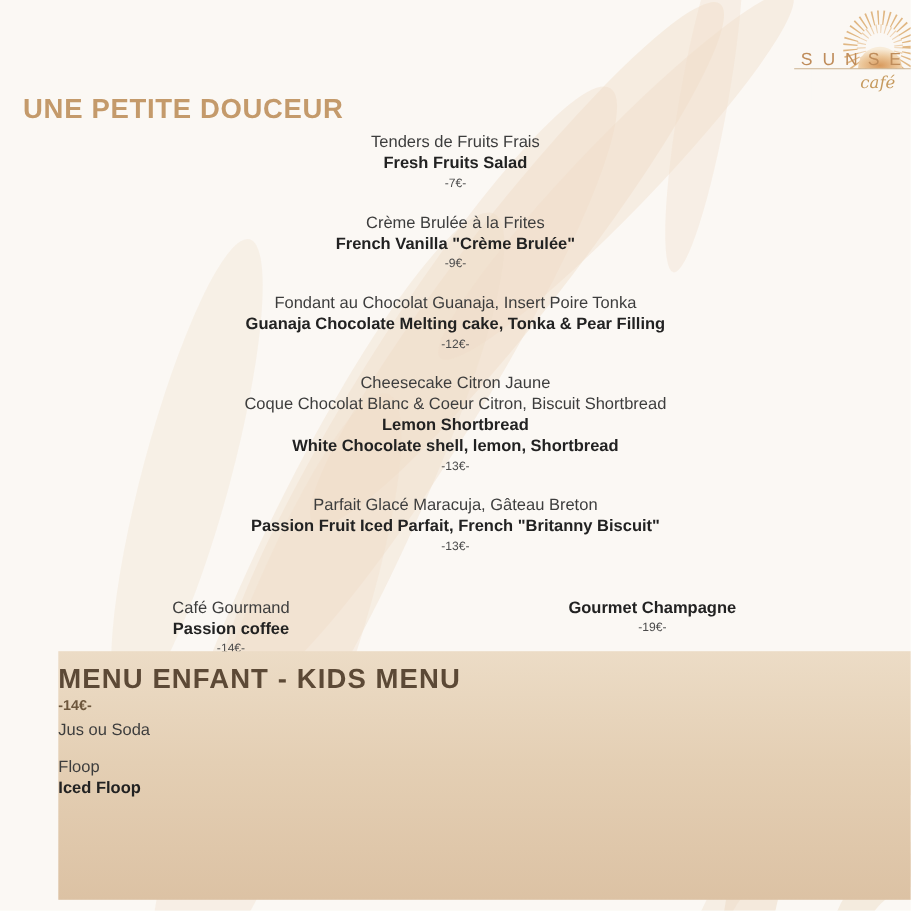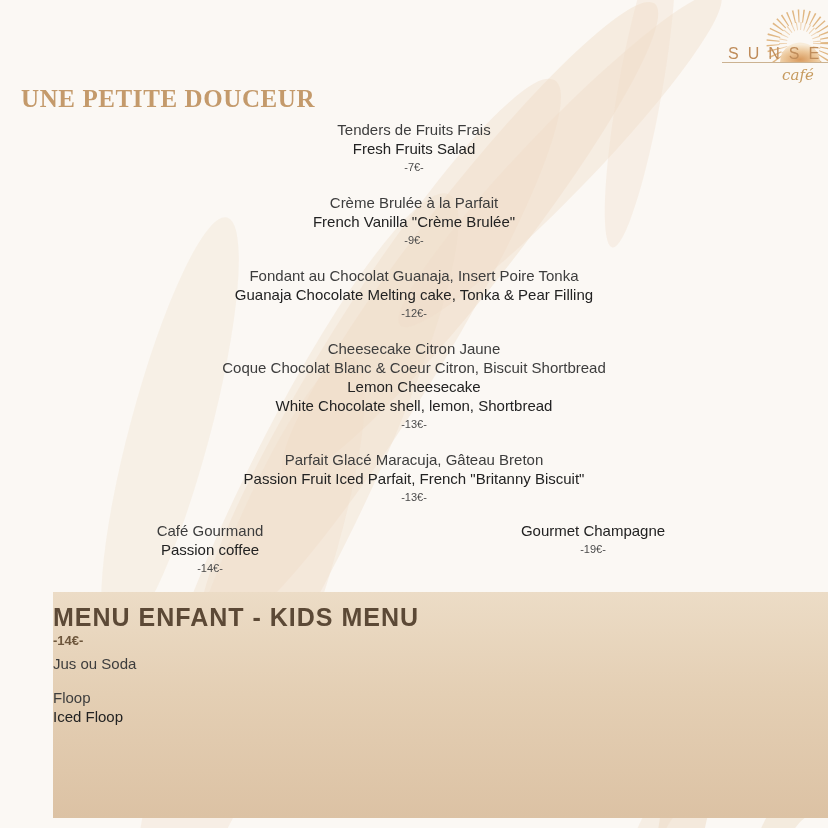--- a/index.html
+++ b/index.html
@@ -12,33 +12,32 @@
   }
 
   .watermark { position:absolute; inset:0; pointer-events:none; }
 
   .logo { position:absolute; left:718px; top:5px; width:140px; height:90px; }
 
   .heading {
     position:absolute; left:21px; top:85px;
     font-size:25px; font-weight:bold; letter-spacing:0.6px;
     color:#c49a6b;
-    font-family:Liberation Serif, serif;
   }
 
   .menu {
     position:absolute; top:120px; left:0; width:828px;
     text-align:center; color:#3d3d3d;
   }
   .item { margin-bottom:17px; }
   .line-fr { font-size:15px; line-height:19px; color:#3d3d3d; }
-  .line-en { font-size:15px; line-height:19px; font-weight:normal; color:#222; }
+  .line-en { font-size:15px; line-height:19px; font-weight:bold; color:#222; }
   .price   { font-size:11px; line-height:18px; color:#4b4b4b; }
 
-  .duo { position:absolute; top:521px; left:0; width:656px; height:60px; }
+  .duo { position:absolute; top:543px; left:0; width:656px; height:60px; }
   .duo-col { position:absolute; width:300px; text-align:center; }
   .duo-col.left  { left:60px; }
   .duo-col.right { left:443px; }
 
   .kids-panel {
     position:absolute; left:53px; top:592px; width:809px; height:226px;
     background:linear-gradient(180deg,#ecdcc6 0%, #e4cfb4 45%, #dcc2a4 100%);
   }
   .kids-title {
     padding-top:10px; font-size:25px; font-weight:bold;
@@ -93,35 +92,35 @@
 
   <div class="menu">
 
     <div class="item">
       <div class="line-fr">Tenders de Fruits Frais</div>
       <div class="line-en">Fresh Fruits Salad</div>
       <div class="price">-7€-</div>
     </div>
 
     <div class="item">
-      <div class="line-fr">Crème Brulée à la Parfait</div>
+      <div class="line-fr">Crème Brulée à la Frites</div>
       <div class="line-en">French Vanilla "Crème Brulée"</div>
       <div class="price">-9€-</div>
     </div>
 
     <div class="item">
       <div class="line-fr">Fondant au Chocolat Guanaja, Insert Poire Tonka</div>
       <div class="line-en">Guanaja Chocolate Melting cake, Tonka &amp; Pear Filling</div>
       <div class="price">-12€-</div>
     </div>
 
     <div class="item">
       <div class="line-fr">Cheesecake Citron Jaune</div>
       <div class="line-fr">Coque Chocolat Blanc &amp; Coeur Citron, Biscuit Shortbread</div>
-      <div class="line-en">Lemon Cheesecake</div>
+      <div class="line-en">Lemon Shortbread</div>
       <div class="line-en">White Chocolate shell, lemon, Shortbread</div>
       <div class="price">-13€-</div>
     </div>
 
     <div class="item">
       <div class="line-fr">Parfait Glacé Maracuja, Gâteau Breton</div>
       <div class="line-en">Passion Fruit Iced Parfait, French "Britanny Biscuit"</div>
       <div class="price">-13€-</div>
     </div>
   </div>

